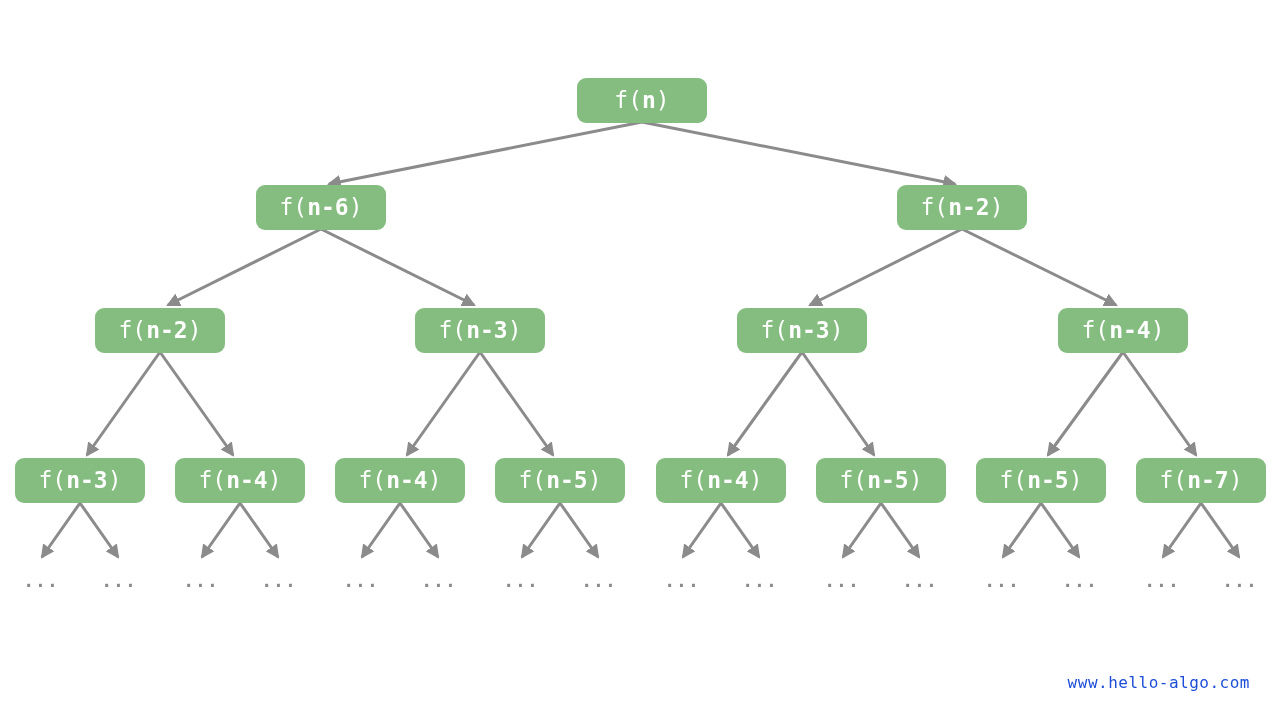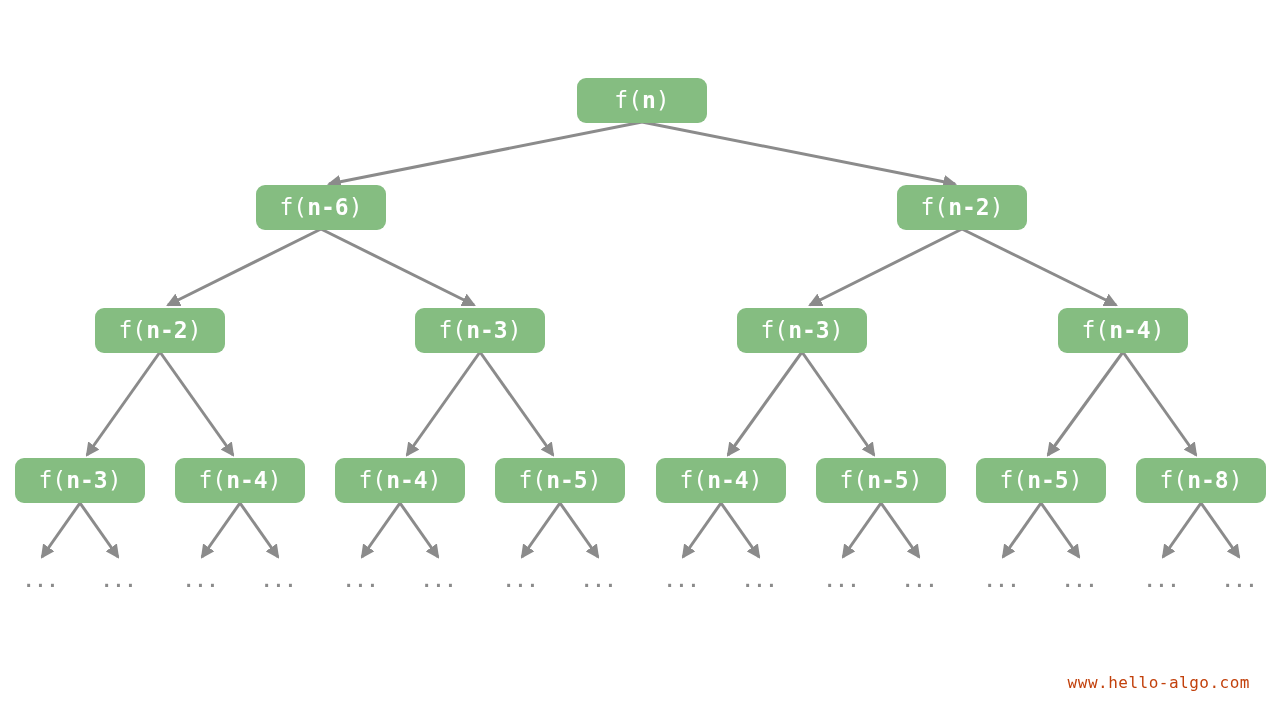--- a/index.html
+++ b/index.html
@@ -12,21 +12,21 @@
     position:absolute;width:130px;height:45px;background:#85bd81;border-radius:9px;
     display:flex;align-items:center;justify-content:center;
     color:#ffffff;font-size:23px;line-height:1;white-space:nowrap;
   }
   .node .b{font-weight:bold;}
   .dots{
     position:absolute;width:44px;top:572px;text-align:center;
     color:#8b8b8b;font-size:18px;font-weight:bold;line-height:1;letter-spacing:1px;
   }
   .watermark{
-    position:absolute;right:30px;top:673px;font-size:16px;color:#c2410c;letter-spacing:0.5px;
+    position:absolute;right:30px;top:673px;font-size:16px;color:#1d4ed8;letter-spacing:0.5px;
   }
 </style>
 </head>
 <body>
 
 <div class="canvas">
 
   <svg class="edges" viewBox="0 0 1280 720">
     <defs>
       <marker id="arw" viewBox="0 0 10 10" refX="8.5" refY="5" markerWidth="4.6" markerHeight="4.6" orient="auto-start-reverse">
@@ -139,21 +139,21 @@
       <span class="b">n-5</span>
       <span>)</span>
     </div>
   <div class="node" style="left:976px;top:458px">
       <span>f(</span>
       <span class="b">n-5</span>
       <span>)</span>
     </div>
   <div class="node" style="left:1136px;top:458px">
       <span>f(</span>
-      <span class="b">n-8</span>
+      <span class="b">n-7</span>
       <span>)</span>
     </div>
 
   <div class="dots" style="left:19px">...</div>
   <div class="dots" style="left:97px">...</div>
   <div class="dots" style="left:179px">...</div>
   <div class="dots" style="left:257px">...</div>
   <div class="dots" style="left:339px">...</div>
   <div class="dots" style="left:417px">...</div>
   <div class="dots" style="left:499px">...</div>

